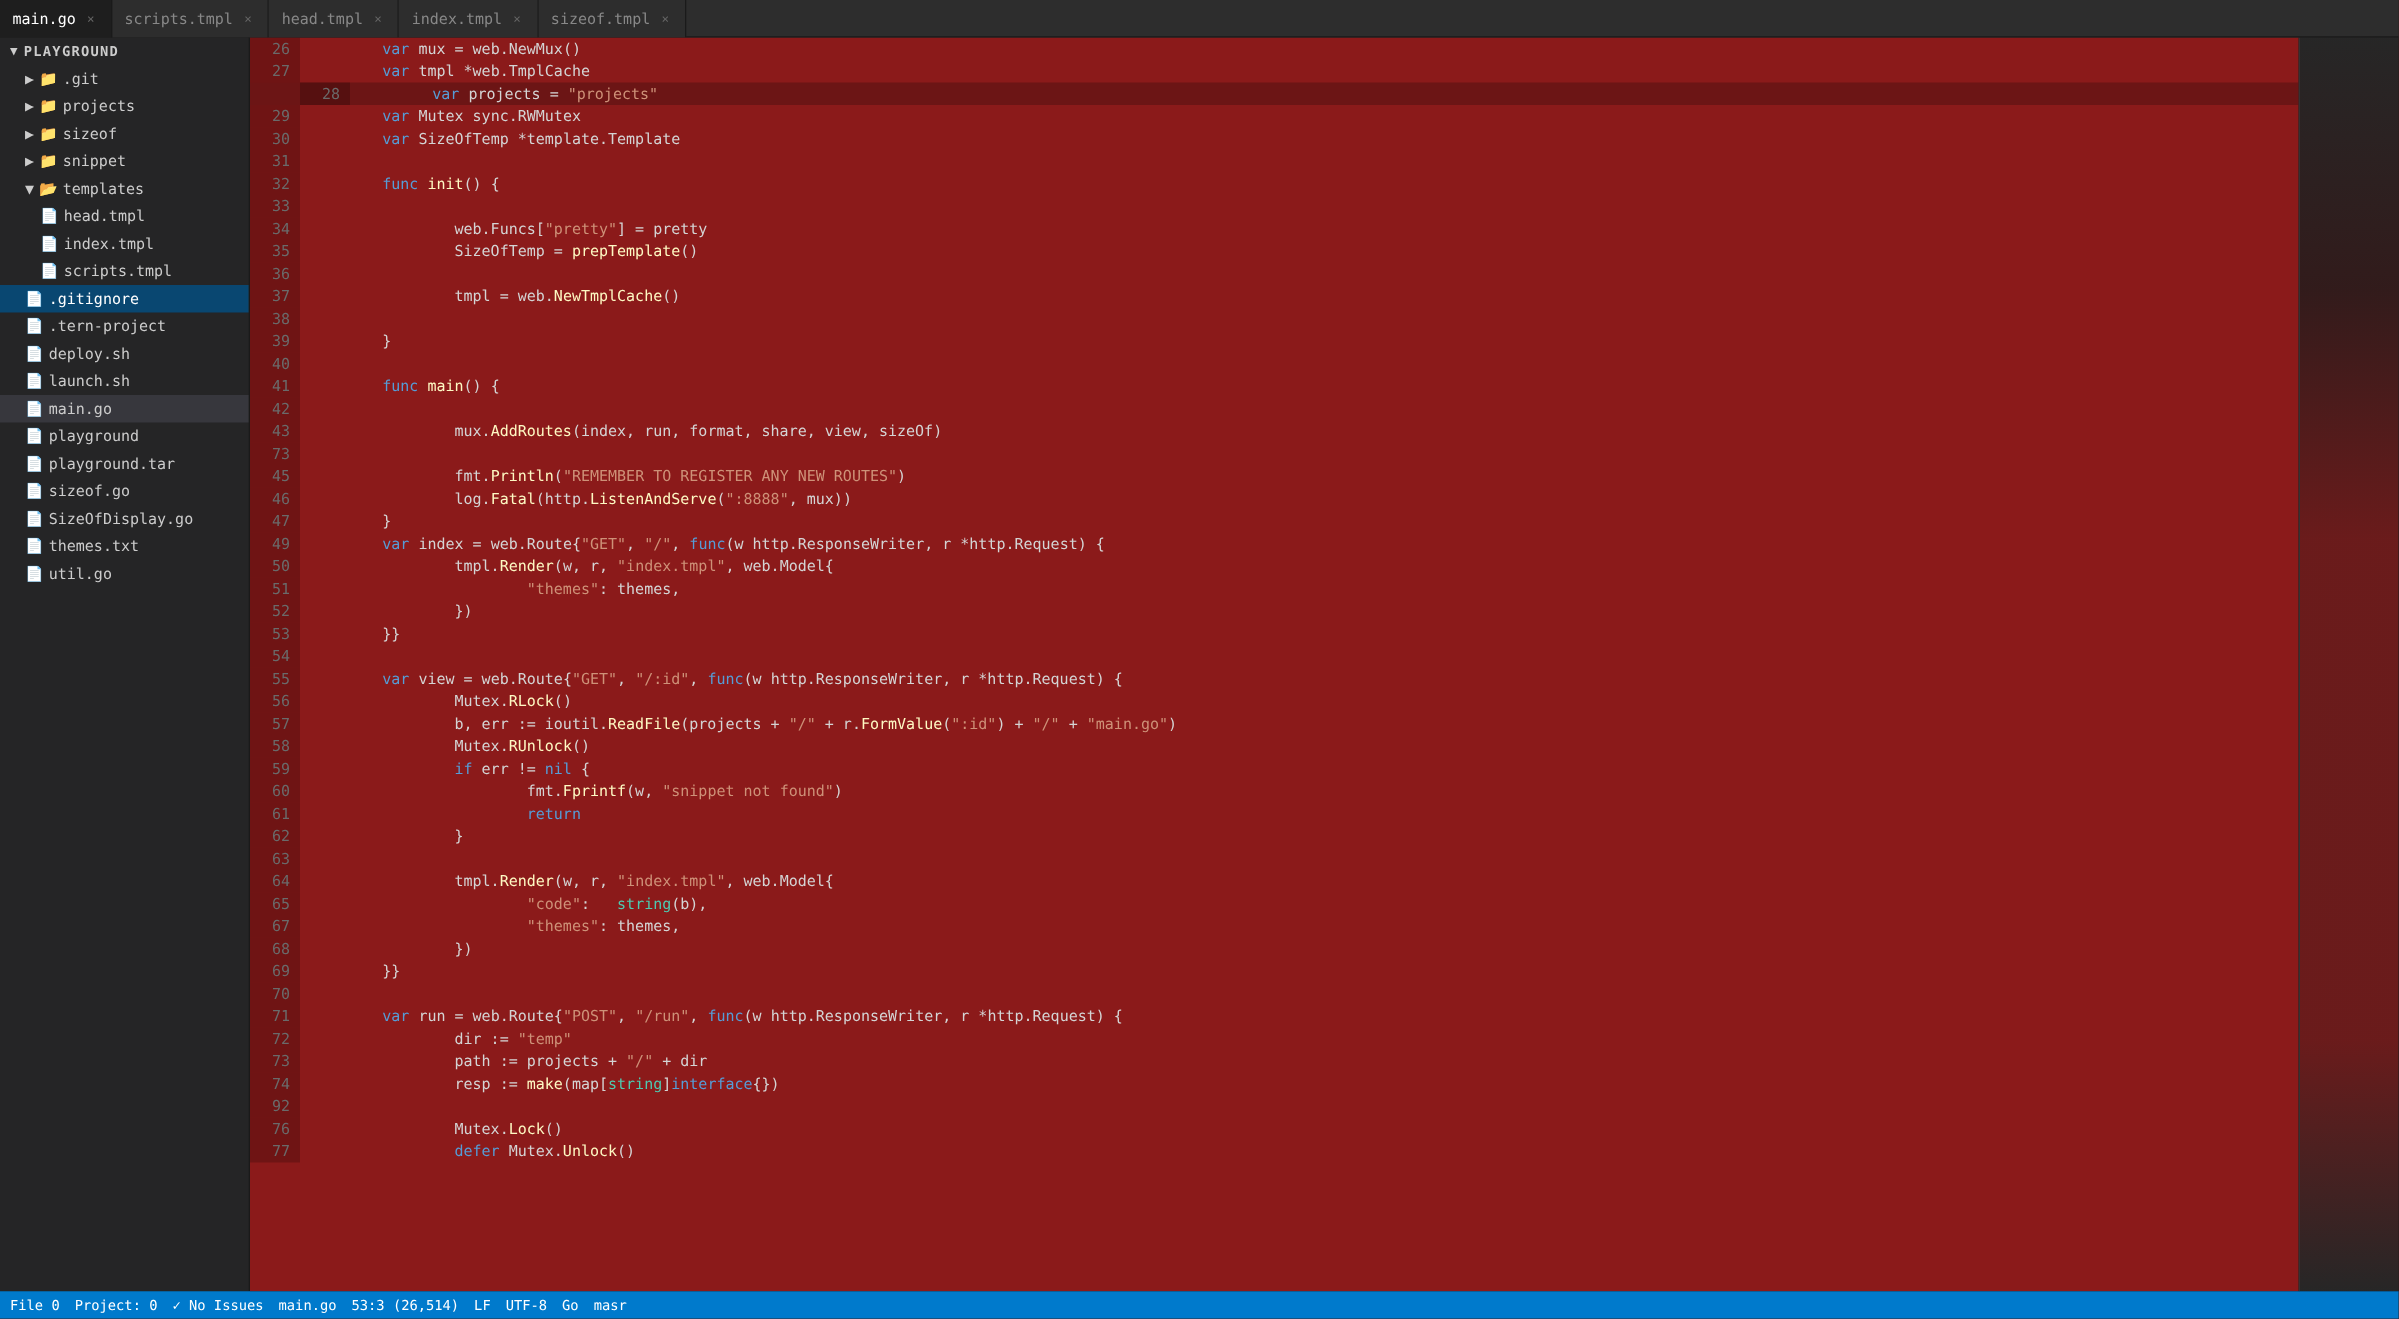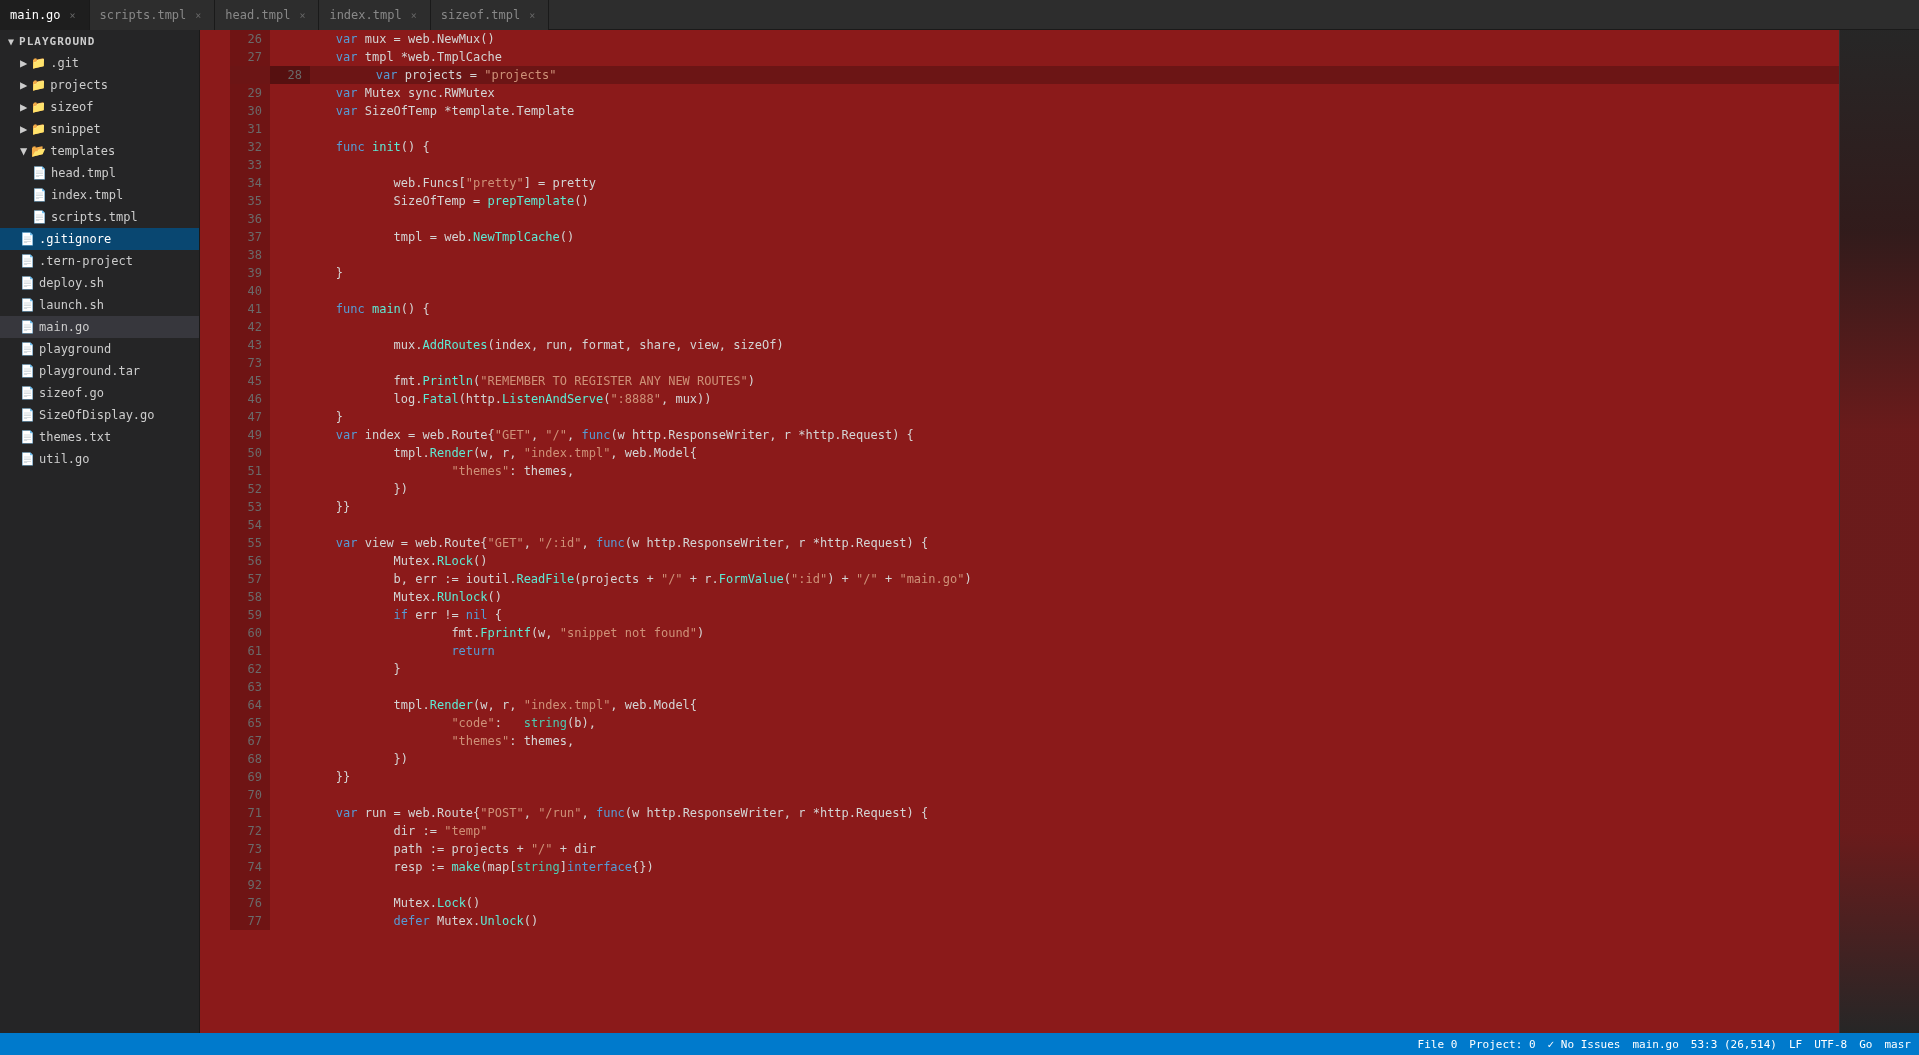--- a/index.html
+++ b/index.html
@@ -97,42 +97,41 @@
       position: relative;
       background: #8b1a1a;
     }
     .code-content {
       min-width: 700px;
     }
     .code-line {
       display: flex;
       min-height: 18px;
       line-height: 18px;
-      margin-left: 30px;
     }
     .line-number {
       width: 40px;
       min-width: 40px;
       text-align: right;
       padding-right: 8px;
       color: #6a6a6a;
       background: rgba(0,0,0,0.2);
       user-select: none;
       font-size: 12px;
     }
     .line-content {
       padding-left: 8px;
       color: #d4d4d4;
       white-space: pre;
       font-size: 12px;
     }
 
     
     .kw { color: #569cd6; }
-    .fn { color: #5eead4; }
+    .fn { color: #fef9c3; }
     .str { color: #ce9178; }
     .type { color: #4ec9b0; }
 
     
     .minimap {
       width: 80px;
       background: #1e1e1e;
       border-left: 1px solid #333;
       flex-shrink: 0;
       overflow: hidden;
@@ -150,21 +149,21 @@
     .status-bar {
       height: 22px;
       background: #007acc;
       display: flex;
       align-items: center;
       padding: 0 8px;
       font-size: 11px;
       color: #fff;
       flex-shrink: 0;
       gap: 12px;
-      justify-content: flex-end;
+      justify-content: flex-start;
     }
     .status-left { display: flex; gap: 12px; align-items: center; }
     .status-right { display: flex; gap: 12px; align-items: center; }
 
     
     ::-webkit-scrollbar { width: 8px; height: 8px; }
     ::-webkit-scrollbar-track { background: #1e1e1e; }
     ::-webkit-scrollbar-thumb { background: #424242; }
   </style>
 </head>

